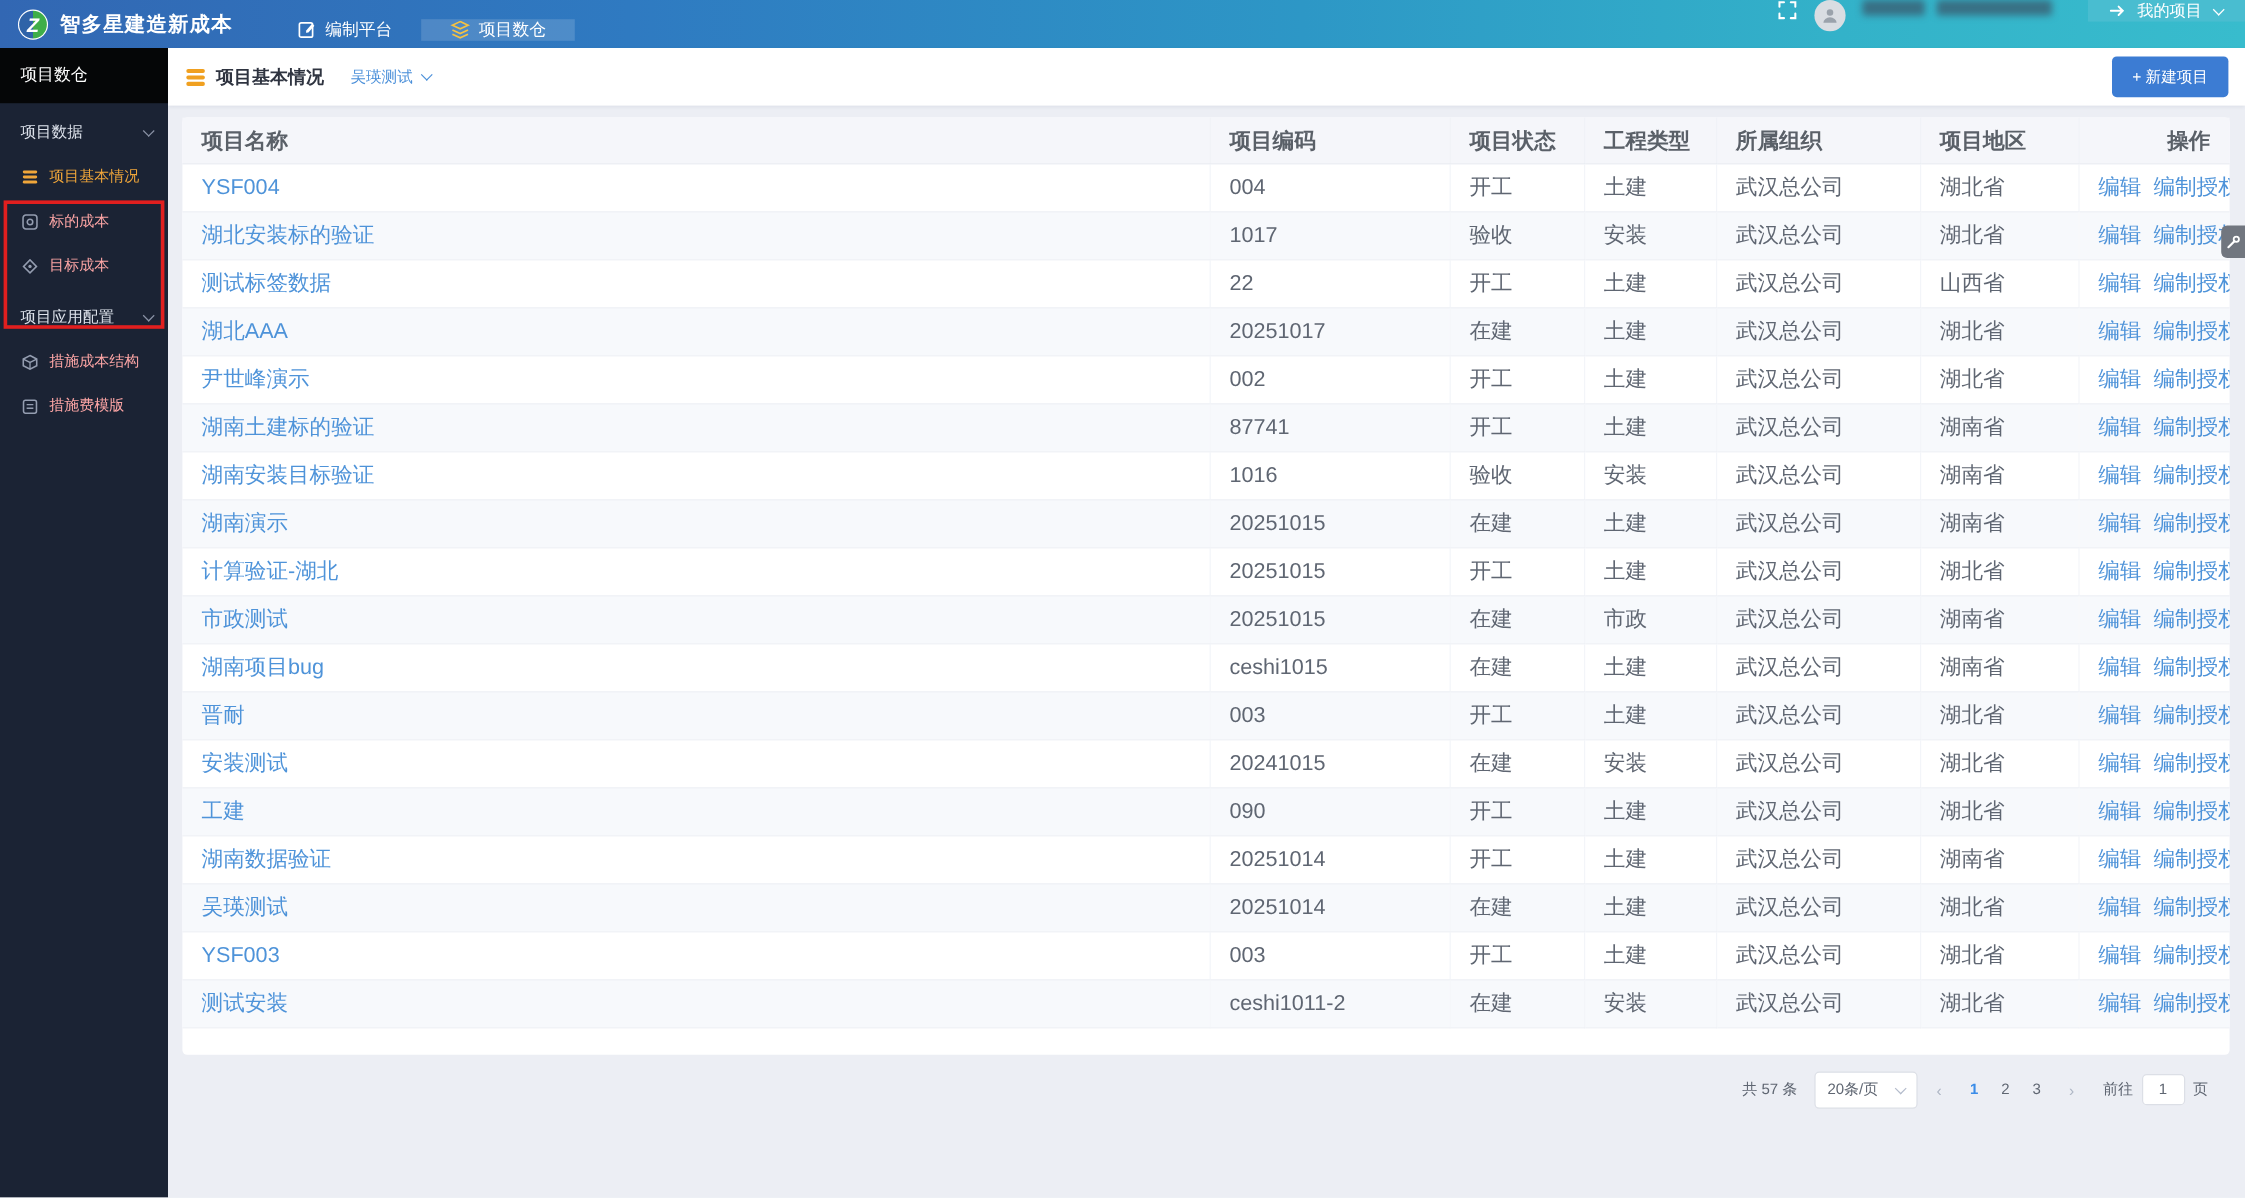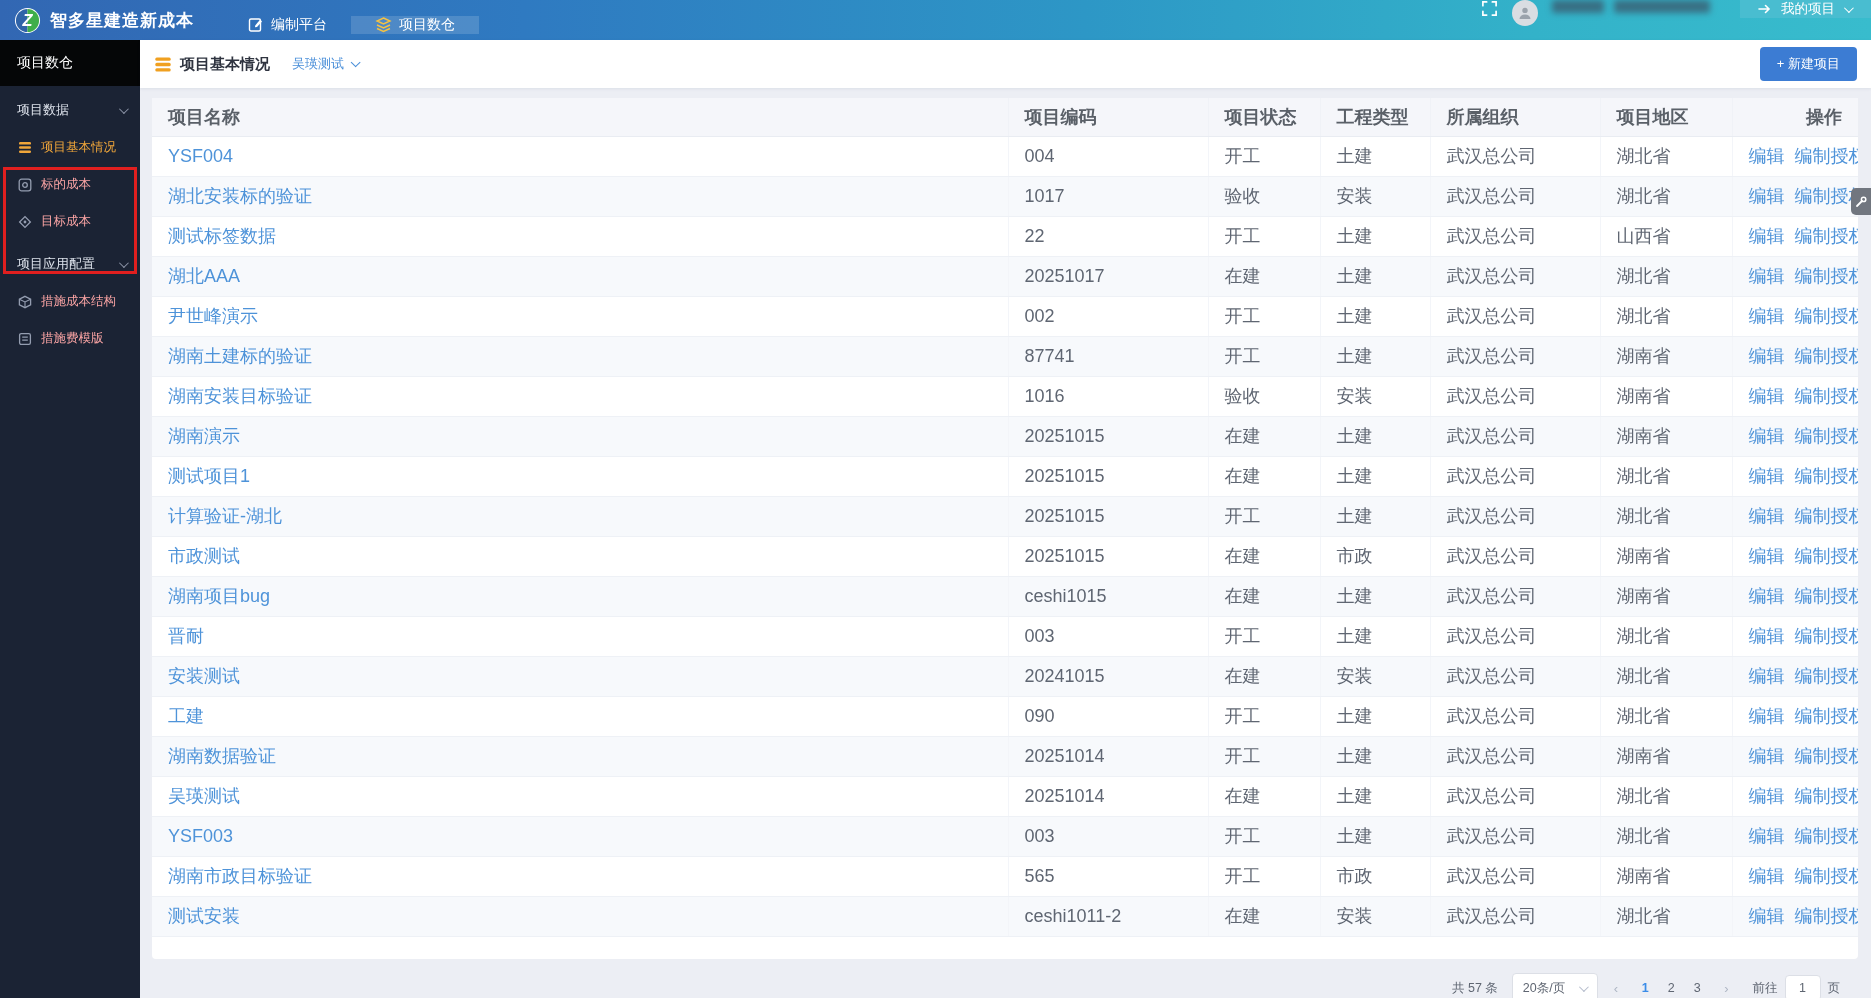--- a/index.html
+++ b/index.html
@@ -314,29 +314,20 @@
               <tr>
                 <td><a class="link">湖南演示</a></td>
                 <td>20251015</td>
                 <td>在建</td>
                 <td>土建</td>
                 <td>武汉总公司</td>
                 <td>湖南省</td>
                 <td><a class="link">编辑</a><a class="link op-link">编制授权</a></td>
               </tr>
               <tr>
-                <td><a class="link">测试项目1</a></td>
-                <td>20251015</td>
-                <td>在建</td>
-                <td>土建</td>
-                <td>武汉总公司</td>
-                <td>湖北省</td>
-                <td><a class="link">编辑</a><a class="link op-link">编制授权</a></td>
-              </tr>
-              <tr>
                 <td><a class="link">计算验证-湖北</a></td>
                 <td>20251015</td>
                 <td>开工</td>
                 <td>土建</td>
                 <td>武汉总公司</td>
                 <td>湖北省</td>
                 <td><a class="link">编辑</a><a class="link op-link">编制授权</a></td>
               </tr>
               <tr>
                 <td><a class="link">市政测试</a></td>
@@ -401,29 +392,20 @@
                 <td>湖北省</td>
                 <td><a class="link">编辑</a><a class="link op-link">编制授权</a></td>
               </tr>
               <tr>
                 <td><a class="link">YSF003</a></td>
                 <td>003</td>
                 <td>开工</td>
                 <td>土建</td>
                 <td>武汉总公司</td>
                 <td>湖北省</td>
-                <td><a class="link">编辑</a><a class="link op-link">编制授权</a></td>
-              </tr>
-              <tr>
-                <td><a class="link">湖南市政目标验证</a></td>
-                <td>565</td>
-                <td>开工</td>
-                <td>市政</td>
-                <td>武汉总公司</td>
-                <td>湖南省</td>
                 <td><a class="link">编辑</a><a class="link op-link">编制授权</a></td>
               </tr>
               <tr>
                 <td><a class="link">测试安装</a></td>
                 <td>ceshi1011-2</td>
                 <td>在建</td>
                 <td>安装</td>
                 <td>武汉总公司</td>
                 <td>湖北省</td>
                 <td><a class="link">编辑</a><a class="link op-link">编制授权</a></td>

